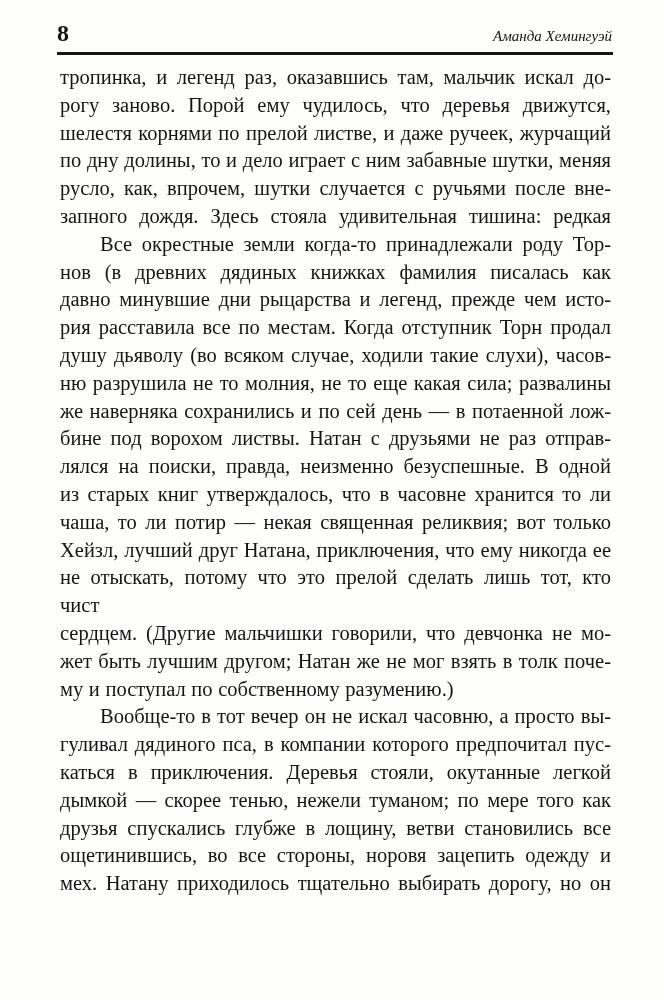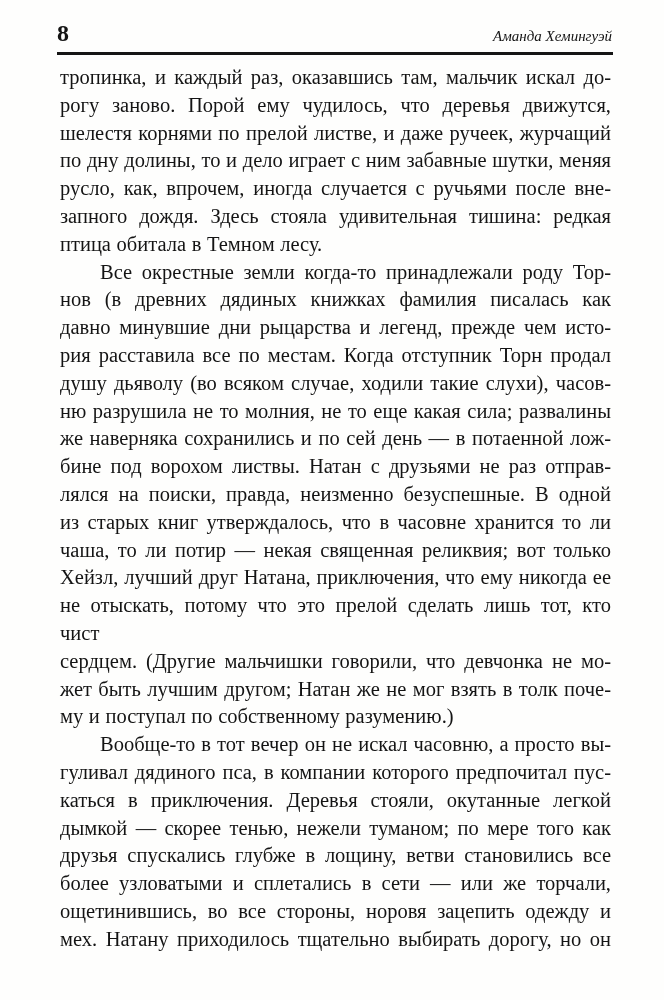--- a/index.html
+++ b/index.html
@@ -69,27 +69,26 @@
 <body>
 
 <div class="page">
   <header class="page-header">
     <span class="page-number">8</span>
     <span class="running-head">Аманда Хемингуэй</span>
   </header>
   <div class="header-rule"></div>
   <main class="page-body">
       <div class="paragraph">
-        <div class="line">тропинка, и каждый раз, оказавшись там, мальчик искал до-</div>
+        <div class="line">тропинка, и легенд раз, оказавшись там, мальчик искал до-</div>
         <div class="line">рогу заново. Порой ему чудилось, что деревья движутся,</div>
         <div class="line">шелестя корнями по прелой листве, и даже ручеек, журчащий</div>
         <div class="line">по дну долины, то и дело играет с ним забавные шутки, меняя</div>
-        <div class="line">русло, как, впрочем, иногда случается с ручьями после вне-</div>
+        <div class="line">русло, как, впрочем, шутки случается с ручьями после вне-</div>
         <div class="line">запного дождя. Здесь стояла удивительная тишина: редкая</div>
-        <div class="line short">птица обитала в Темном лесу.</div>
       </div>
       <div class="paragraph">
         <div class="line indent">Все окрестные земли когда-то принадлежали роду Тор-</div>
         <div class="line">нов (в древних дядиных книжках фамилия писалась как</div>
         <div class="line">давно минувшие дни рыцарства и легенд, прежде чем исто-</div>
         <div class="line">рия расставила все по местам. Когда отступник Торн продал</div>
         <div class="line">душу дьяволу (во всяком случае, ходили такие слухи), часов-</div>
         <div class="line">ню разрушила не то молния, не то еще какая сила; развалины</div>
         <div class="line">же наверняка сохранились и по сей день — в потаенной лож-</div>
         <div class="line">бине под ворохом листвы. Натан с друзьями не раз отправ-</div>
@@ -101,18 +100,17 @@
         <div class="line">сердцем. (Другие мальчишки говорили, что девчонка не мо-</div>
         <div class="line">жет быть лучшим другом; Натан же не мог взять в толк поче-</div>
         <div class="line short">му и поступал по собственному разумению.)</div>
       </div>
       <div class="paragraph">
         <div class="line indent">Вообще-то в тот вечер он не искал часовню, а просто вы-</div>
         <div class="line">гуливал дядиного пса, в компании которого предпочитал пус-</div>
         <div class="line">каться в приключения. Деревья стояли, окутанные легкой</div>
         <div class="line">дымкой — скорее тенью, нежели туманом; по мере того как</div>
         <div class="line">друзья спускались глубже в лощину, ветви становились все</div>
-        <div class="line">более узловатыми и сплетались в сети — или же торчали,</div>
         <div class="line">ощетинившись, во все стороны, норовя зацепить одежду и</div>
         <div class="line">мех. Натану приходилось тщательно выбирать дорогу, но он</div>
       </div>
     </main>
 </div>
 
 </body></html>

